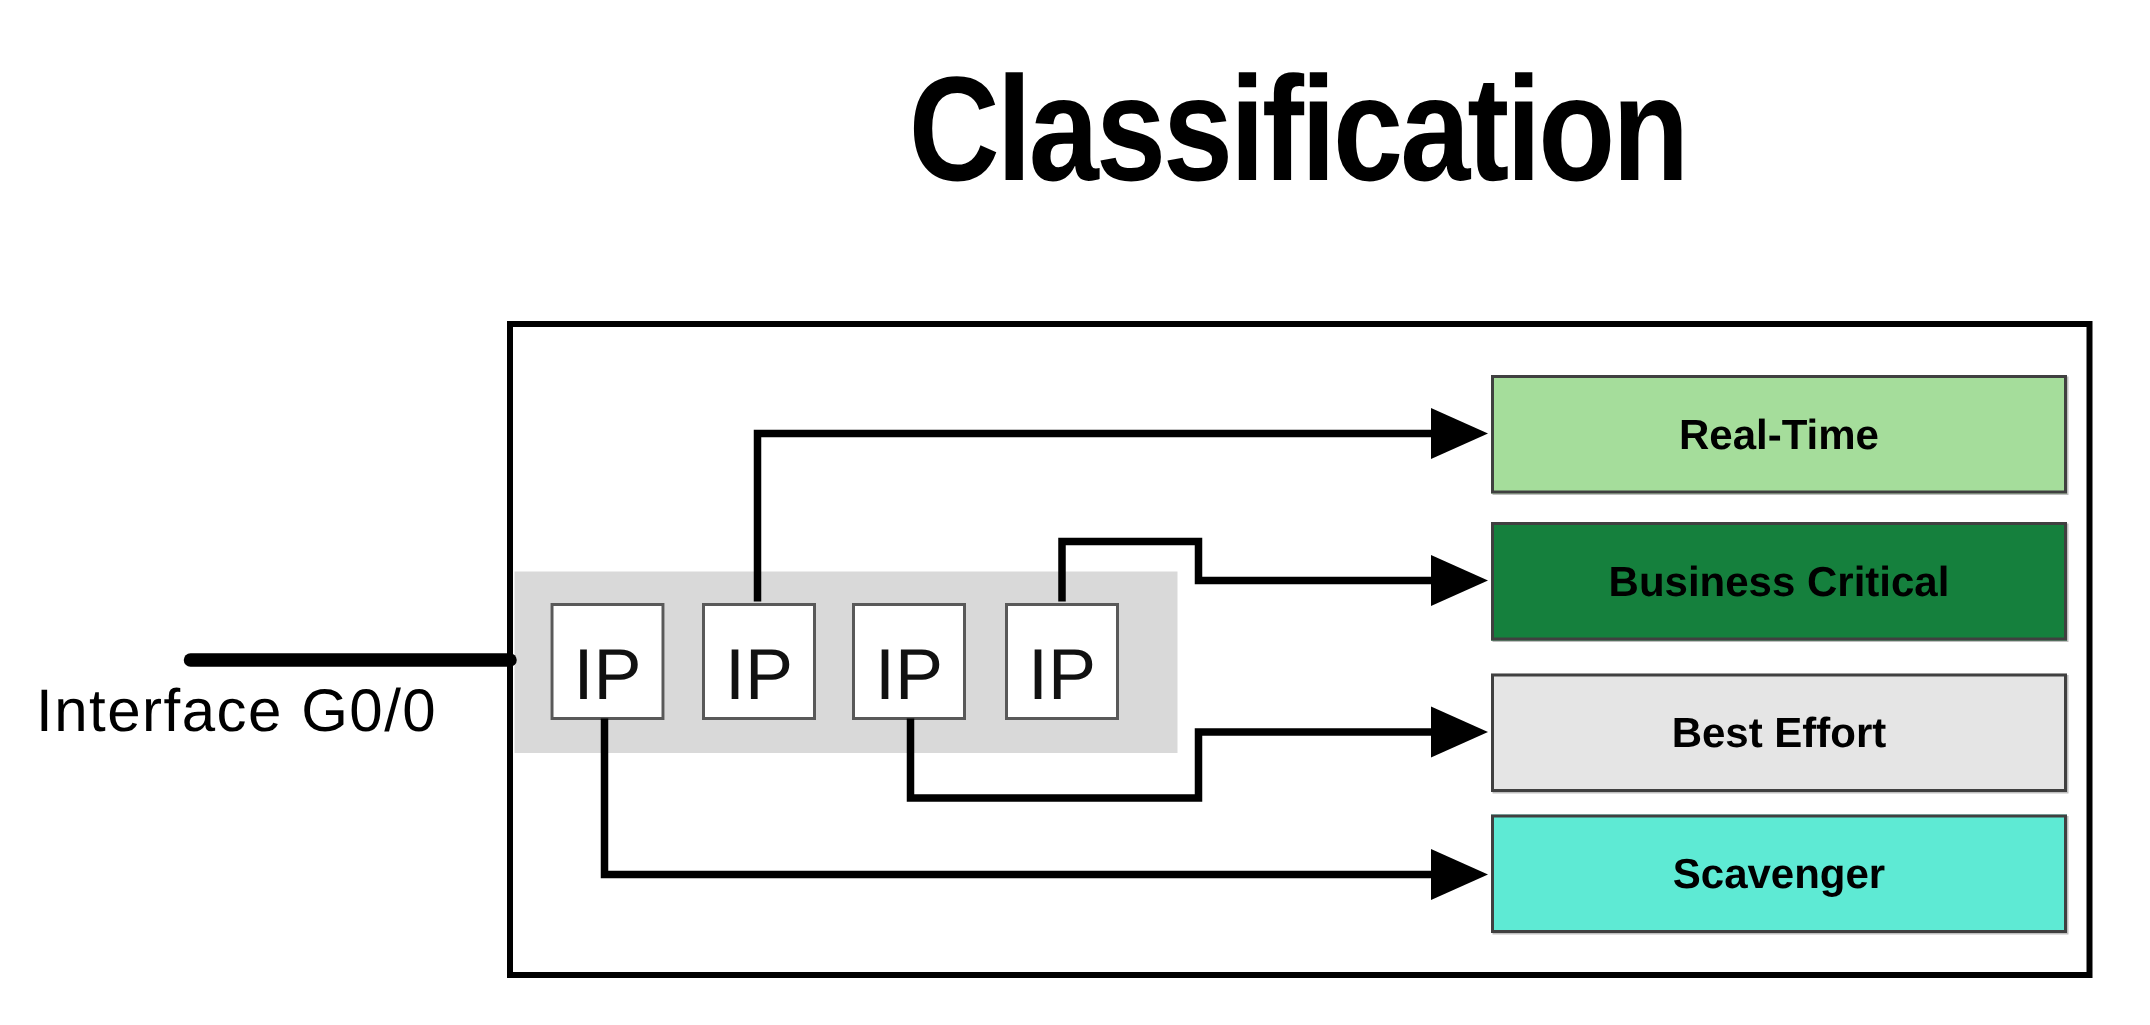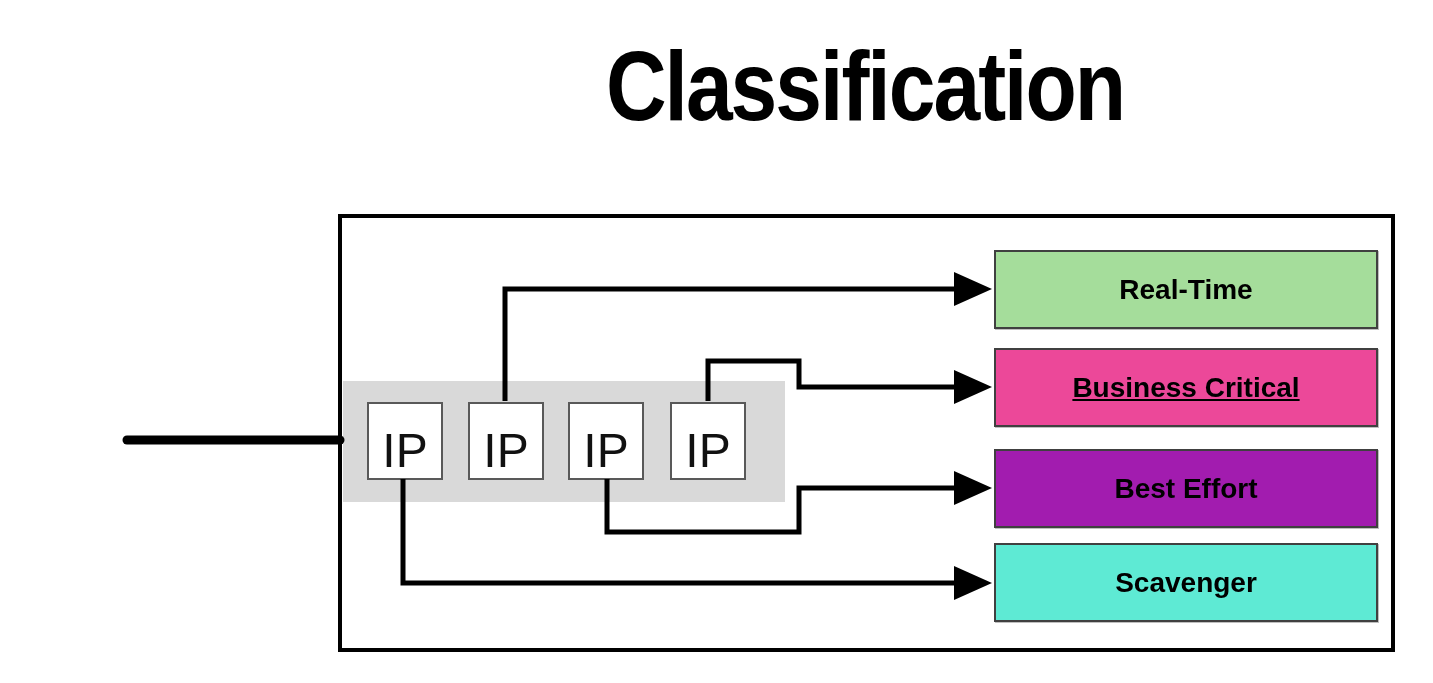--- a/index.html
+++ b/index.html
@@ -106,30 +106,31 @@
   <div class="ip-box ip-3">
     <span>IP</span>
   </div>
   <div class="ip-box ip-4">
     <span>IP</span>
   </div>
 
   <div class="class-box class-1" style="background-color: rgb(165, 221, 155);">
     <span>Real-Time</span>
   </div>
-  <div class="class-box class-2" style="background-color: #ec4899; text-decoration: underline;">
+  <div class="class-box class-2" style="background-color: #15803d;">
     <span>Business Critical</span>
   </div>
-  <div class="class-box class-3" style="background-color: #a21caf; align-items: center;">
+  <div class="class-box class-3" style="background-color: #e5e5e5; align-items: center;">
     <span>Best Effort</span>
   </div>
   <div class="class-box class-4" style="background-color: #5eead4;">
     <span>Scavenger</span>
   </div>
 
+  <div class="interface-label">Interface G0/0</div>
 
   <svg class="wires" viewBox="0 0 1433 683" xmlns="http://www.w3.org/2000/svg">
     <line class="thick-line" x1="127" y1="440" x2="340" y2="440"></line>
 
     <path class="wire" d="M505,401 V289 H954"></path>
     <polygon class="arrowhead" points="954,272 992,289 954,306"></polygon>
 
     <path class="wire" d="M708,401 V361 H799 V387 H954"></path>
     <polygon class="arrowhead" points="954,370 992,387 954,404"></polygon>
 

